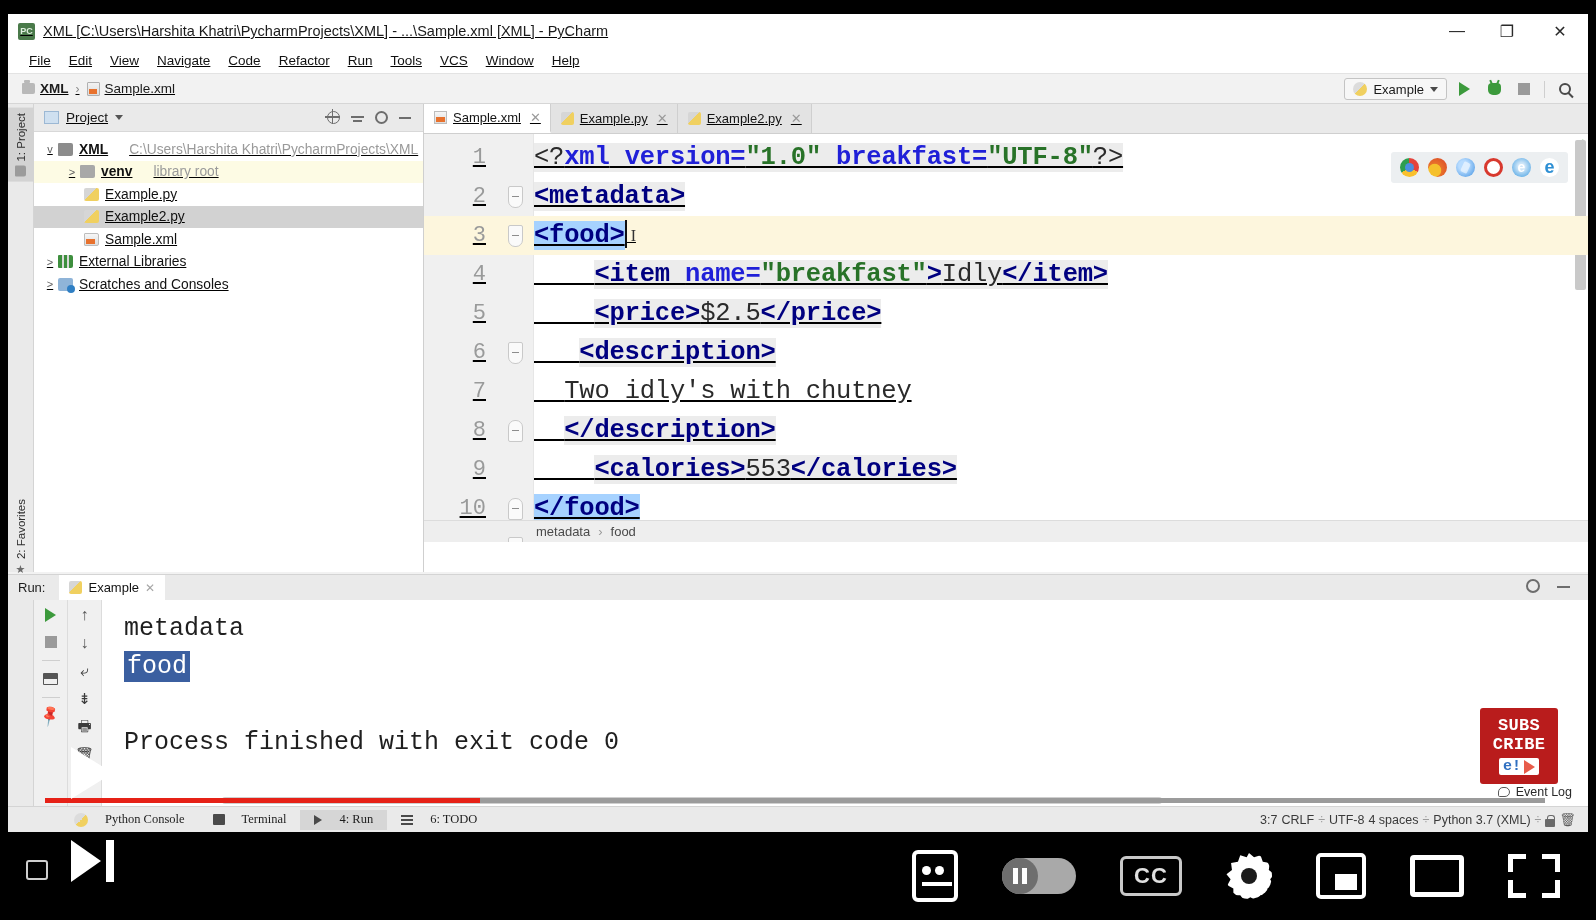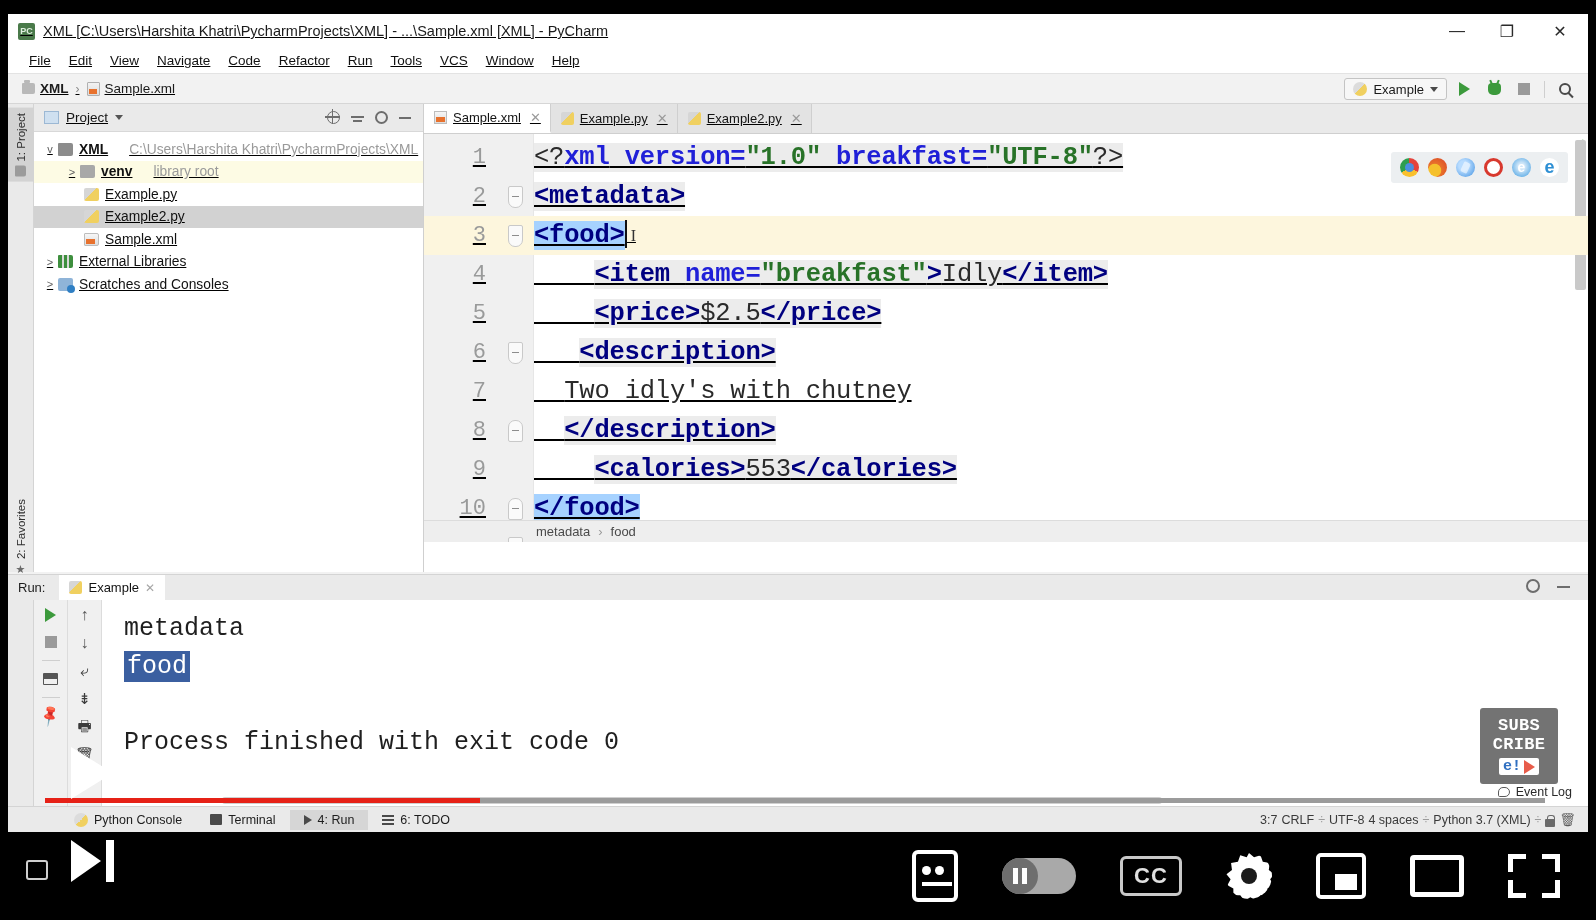--- a/index.html
+++ b/index.html
@@ -262,37 +262,37 @@
 
   .rp-out {
     flex: 1; background: #ffffff; padding: 10px 0 0 22px; position: relative;
     font-family: "Liberation Mono", monospace; font-size: 25px; color: #1f1f1f; overflow: hidden;
   }
   .oline { height: 38px; line-height: 38px; white-space: pre; }
   .oline .selo { background: #3b5fa0; color: #ffffff; padding: 1px 3px; }
 
   .subscribe {
     position: absolute; right: 30px; bottom: 22px; width: 78px; height: 76px;
-    background: #737373; border-radius: 3px; display: flex; flex-direction: column;
+    background: #b91c1c; border-radius: 3px; display: flex; flex-direction: column;
     align-items: center; justify-content: center; gap: 2px;
   }
   .subscribe .st { color: #fff; font-weight: bold; font-size: 17px; line-height: 17px; letter-spacing: .3px; }
   .sbadge { background: #fff; border-radius: 2px; padding: 1px 4px; display: flex; align-items: center; gap: 3px; margin-top: 3px; }
   .sbadge .e { color: #2f6fc0; font-weight: bold; font-size: 15px; line-height: 15px; }
   .sbadge .ply { width:0;height:0;border-left:11px solid #e85c4a;border-top:7px solid transparent;border-bottom:7px solid transparent; }
 
   .rp-hscroll { position: absolute; left: 120px; bottom: 2px; height: 7px; width: 940px; background: #cfcfcf; border-radius: 3px; }
 
   
   .statusbar {
     position: absolute; left: 8px; top: 806px; width: 1580px; height: 26px;
     background: #eaeaea; display: flex; align-items: center; padding-left: 52px;
     border-top: 1px solid #d4d4d4;
   }
-  .sb-item { display: flex; align-items: center; gap: 6px; font-size: 12.5px; color: #1d1d1d; padding: 0 14px; height: 20px; }
+  .sb-item { display: flex; align-items: center; gap: 17px; font-size: 12.5px; color: #1d1d1d; padding: 0 14px; height: 20px; font-family: Liberation Serif, serif; }
   .sb-item.active { background: #d6d6d6; }
   .sb-right { position: absolute; right: 12px; display: flex; align-items: flex-end; gap: 4px; font-size: 12.5px; color: #3a3a3a; }
   .sb-sep { color: #9a9a9a; }
   .sb-eventlog { position: absolute; right: 16px; top: -22px; display: flex; align-items: center; gap: 6px; font-size: 12.5px; color: #2a2a2a; }
   .bubble { width: 12px; height: 10px; border: 1.6px solid #5a5a5a; border-radius: 6px 6px 6px 2px; }
   .lockI { width:10px;height:8px;background:#6a6a6a;border-radius:1px;position:relative;}
   .lockI:after{content:"";position:absolute;left:2px;top:-4px;width:6px;height:5px;border:1.6px solid #6a6a6a;border-bottom:none;border-radius:3px 3px 0 0;}
   .binI { color:#5a5a5a; font-size: 13px; }
 
   

